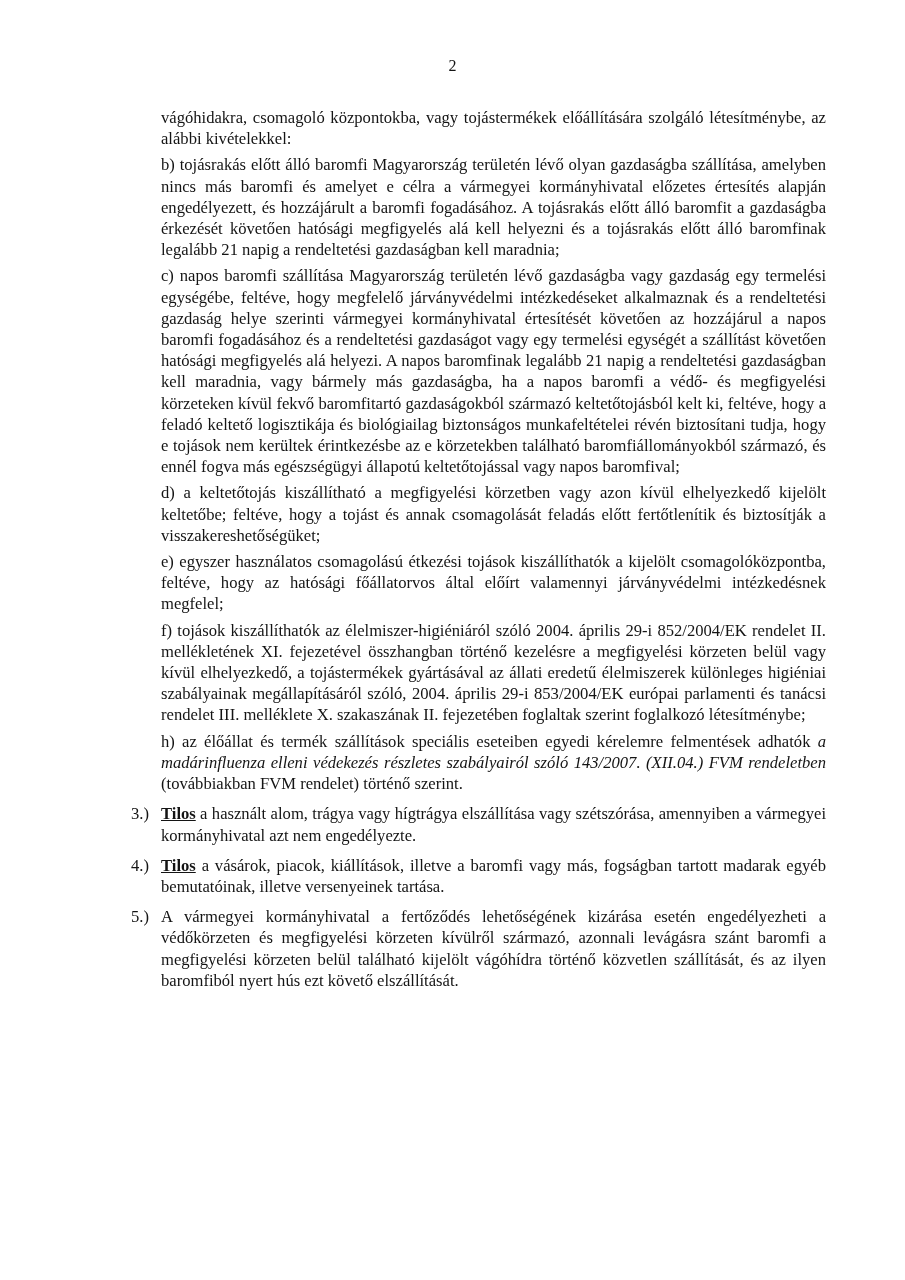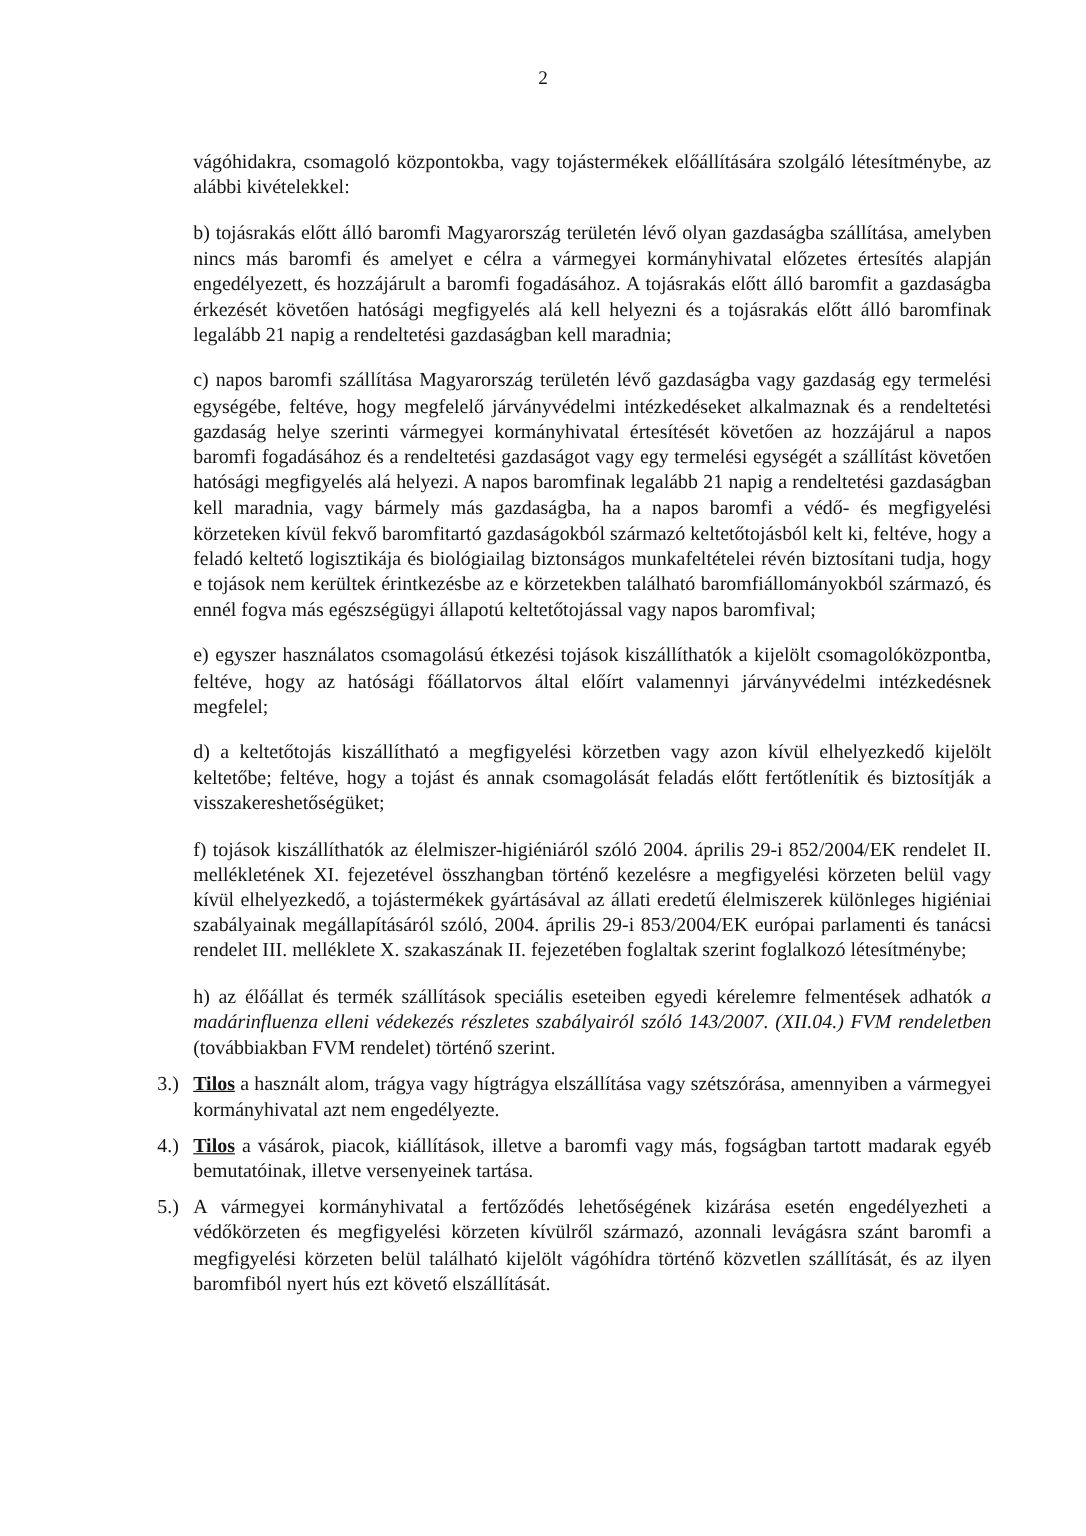--- a/index.html
+++ b/index.html
@@ -1,39 +1,39 @@
 <!DOCTYPE html>
 <html><head>
   <meta charset="utf-8">
   <style>
     html, body { margin: 0; padding: 0; background: #ffffff; }
     body { width: 905px; height: 1280px; position: relative; overflow: hidden;
       font-family: "Liberation Serif", "DejaVu Serif", serif; color: #141414; }
     .page-num { position: absolute; top: 57px; left: 0; width: 905px; text-align: center; font-size: 16px; }
     .content { position: absolute; top: 107px; left: 161px; width: 665px; font-size: 16.6px; line-height: 21.2px; }
-    .para { text-align: justify; margin: 17px 0 5px 0; }
+    .para { text-align: justify; margin: 0 0 5px 0; }
     .para.gap { margin-bottom: 9px; }
     .num-list { margin-top: 4px; margin-left: -30px; }
     .num-item { display: flex; margin-bottom: 9px; }
     .num-label { width: 30px; flex: none; }
     .num-body { flex: 1; text-align: justify; }
     .tilos { font-weight: bold; text-decoration: underline; font-family: Liberation Serif, serif; }
     em { font-style: italic; }
   </style>
 </head>
 <body>
 
 <div class="page-num">2</div>
 
 <div class="content">
   <p class="para">vágóhidakra, csomagoló központokba, vagy tojástermékek előállítására szolgáló létesítménybe, az alábbi kivételekkel:</p>
   <p class="para">b) tojásrakás előtt álló baromfi Magyarország területén lévő olyan gazdaságba szállítása, amelyben nincs más baromfi és amelyet e célra a vármegyei kormányhivatal előzetes értesítés alapján engedélyezett, és hozzájárult a baromfi fogadásához. A tojásrakás előtt álló baromfit a gazdaságba érkezését követően hatósági megfigyelés alá kell helyezni és a tojásrakás előtt álló baromfinak legalább 21 napig a rendeltetési gazdaságban kell maradnia;</p>
   <p class="para">c) napos baromfi szállítása Magyarország területén lévő gazdaságba vagy gazdaság egy termelési egységébe, feltéve, hogy megfelelő járványvédelmi intézkedéseket alkalmaznak és a rendeltetési gazdaság helye szerinti vármegyei kormányhivatal értesítését követően az hozzájárul a napos baromfi fogadásához és a rendeltetési gazdaságot vagy egy termelési egységét a szállítást követően hatósági megfigyelés alá helyezi. A napos baromfinak legalább 21 napig a rendeltetési gazdaságban kell maradnia, vagy bármely más gazdaságba, ha a napos baromfi a védő- és megfigyelési körzeteken kívül fekvő baromfitartó gazdaságokból származó keltetőtojásból kelt ki, feltéve, hogy a feladó keltető logisztikája és biológiailag biztonságos munkafeltételei révén biztosítani tudja, hogy e tojások nem kerültek érintkezésbe az e körzetekben található baromfiállományokból származó, és ennél fogva más egészségügyi állapotú keltetőtojással vagy napos baromfival;</p>
+  <p class="para">d) a keltetőtojás kiszállítható a megfigyelési körzetben vagy azon kívül elhelyezkedő kijelölt keltetőbe; feltéve, hogy a tojást és annak csomagolását feladás előtt fertőtlenítik és biztosítják a visszakereshetőségüket;</p>
   <p class="para">e) egyszer használatos csomagolású étkezési tojások kiszállíthatók a kijelölt csomagolóközpontba, feltéve, hogy az hatósági főállatorvos által előírt valamennyi járványvédelmi intézkedésnek megfelel;</p>
-  <p class="para">d) a keltetőtojás kiszállítható a megfigyelési körzetben vagy azon kívül elhelyezkedő kijelölt keltetőbe; feltéve, hogy a tojást és annak csomagolását feladás előtt fertőtlenítik és biztosítják a visszakereshetőségüket;</p>
   <p class="para">f) tojások kiszállíthatók az élelmiszer-higiéniáról szóló 2004. április 29-i 852/2004/EK rendelet II. mellékletének XI. fejezetével összhangban történő kezelésre a megfigyelési körzeten belül vagy kívül elhelyezkedő, a tojástermékek gyártásával az állati eredetű élelmiszerek különleges higiéniai szabályainak megállapításáról szóló, 2004. április 29-i 853/2004/EK európai parlamenti és tanácsi rendelet III. melléklete X. szakaszának II. fejezetében foglaltak szerint foglalkozó létesítménybe;</p>
   <p class="para gap"><span>h) az élőállat és termék szállítások speciális eseteiben egyedi kérelemre felmentések adhatók </span><em>a madárinfluenza elleni védekezés részletes szabályairól szóló 143/2007. (XII.04.) FVM rendeletben</em><span> (továbbiakban FVM rendelet) történő szerint.</span></p>
 
   <div class="num-list">
     <div class="num-item">
       <span class="num-label">3.)</span>
       <span class="num-body"><span class="tilos">Tilos</span><span> a használt alom, trágya vagy hígtrágya elszállítása vagy szétszórása, amennyiben a vármegyei kormányhivatal azt nem engedélyezte.</span></span>
     </div>
     <div class="num-item">
       <span class="num-label">4.)</span>

